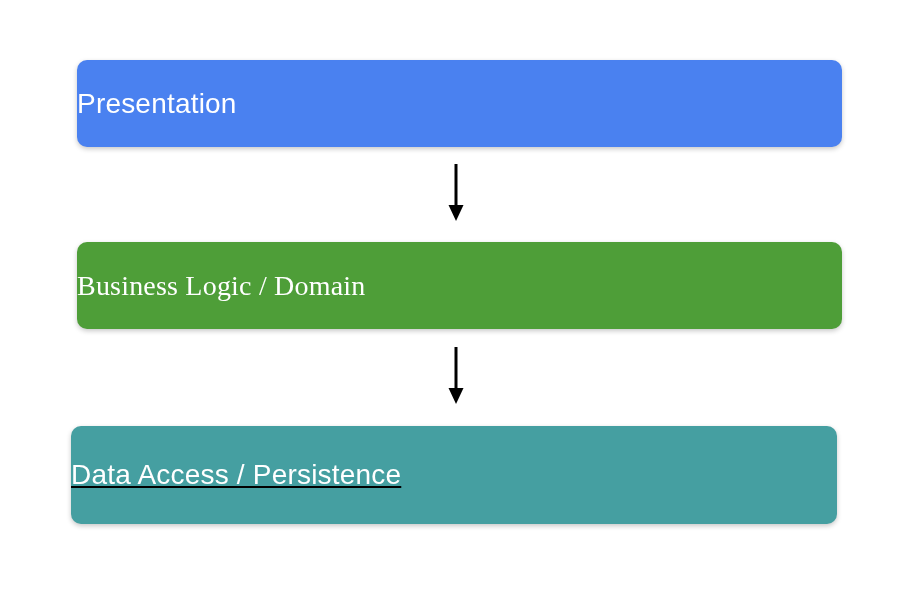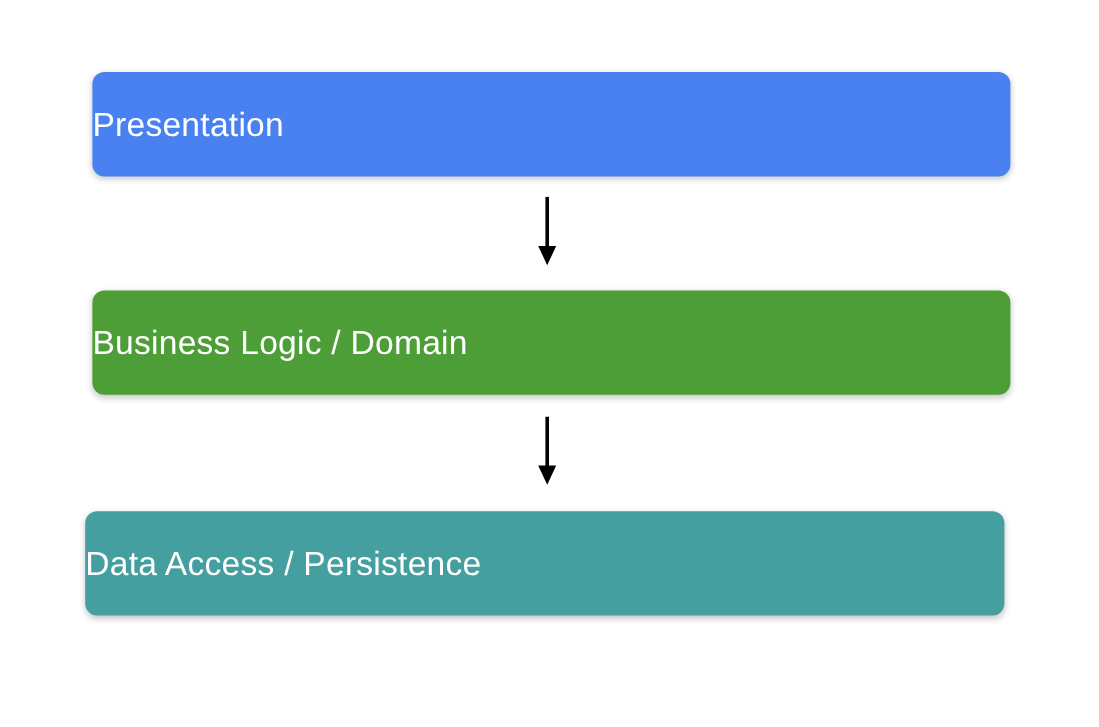--- a/index.html
+++ b/index.html
@@ -24,21 +24,21 @@
     justify-content: flex-start;
   }
   .layer-label {
     font-size: 28px;
     font-weight: 400;
     letter-spacing: 0.2px;
     white-space: nowrap;
   }
   .node-presentation { left: 77px;  top: 60px;  width: 765px; height: 87px; }
   .node-business     { left: 77px;  top: 242px; width: 765px; height: 87px; }
-  .node-data         { left: 71px;  top: 426px; width: 766px; height: 87px; }
+  .node-data         { left: 71px;  top: 426px; width: 766px; height: 98px; text-decoration: underline; }
   .arrow {
     position: absolute;
     width: 20px;
     height: 58px;
     display: block;
   }
   .arrow-1 { left: 446px; top: 164px; }
   .arrow-2 { left: 446px; top: 347px; }
   .arrow svg { display: block; width: 100%; height: 100%; }
 </style>
@@ -52,21 +52,21 @@
   </div>
 
   <div class="arrow arrow-1" style="color: rgb(0, 0, 0);">
     <svg viewBox="0 0 20 58" xmlns="http://www.w3.org/2000/svg">
       <line x1="10" y1="0" x2="10" y2="43" stroke="currentColor" stroke-width="3"></line>
       <polygon points="2.5,41 17.5,41 10,57" fill="currentColor"></polygon>
     </svg>
   </div>
 
   <div class="layer-node node-business" style="background-color: rgb(78, 158, 56);">
-    <span class="layer-label" style="color: rgb(255, 255, 255);">Business Logic / Domain</span>
+    <span class="layer-label" style="color: rgb(255, 255, 255); font-family: Liberation Serif, serif;">Business Logic / Domain</span>
   </div>
 
   <div class="arrow arrow-2" style="color: rgb(0, 0, 0);">
     <svg viewBox="0 0 20 58" xmlns="http://www.w3.org/2000/svg">
       <line x1="10" y1="0" x2="10" y2="43" stroke="currentColor" stroke-width="3"></line>
       <polygon points="2.5,41 17.5,41 10,57" fill="currentColor"></polygon>
     </svg>
   </div>
 
   <div class="layer-node node-data" style="background-color: rgb(69, 159, 161);">

